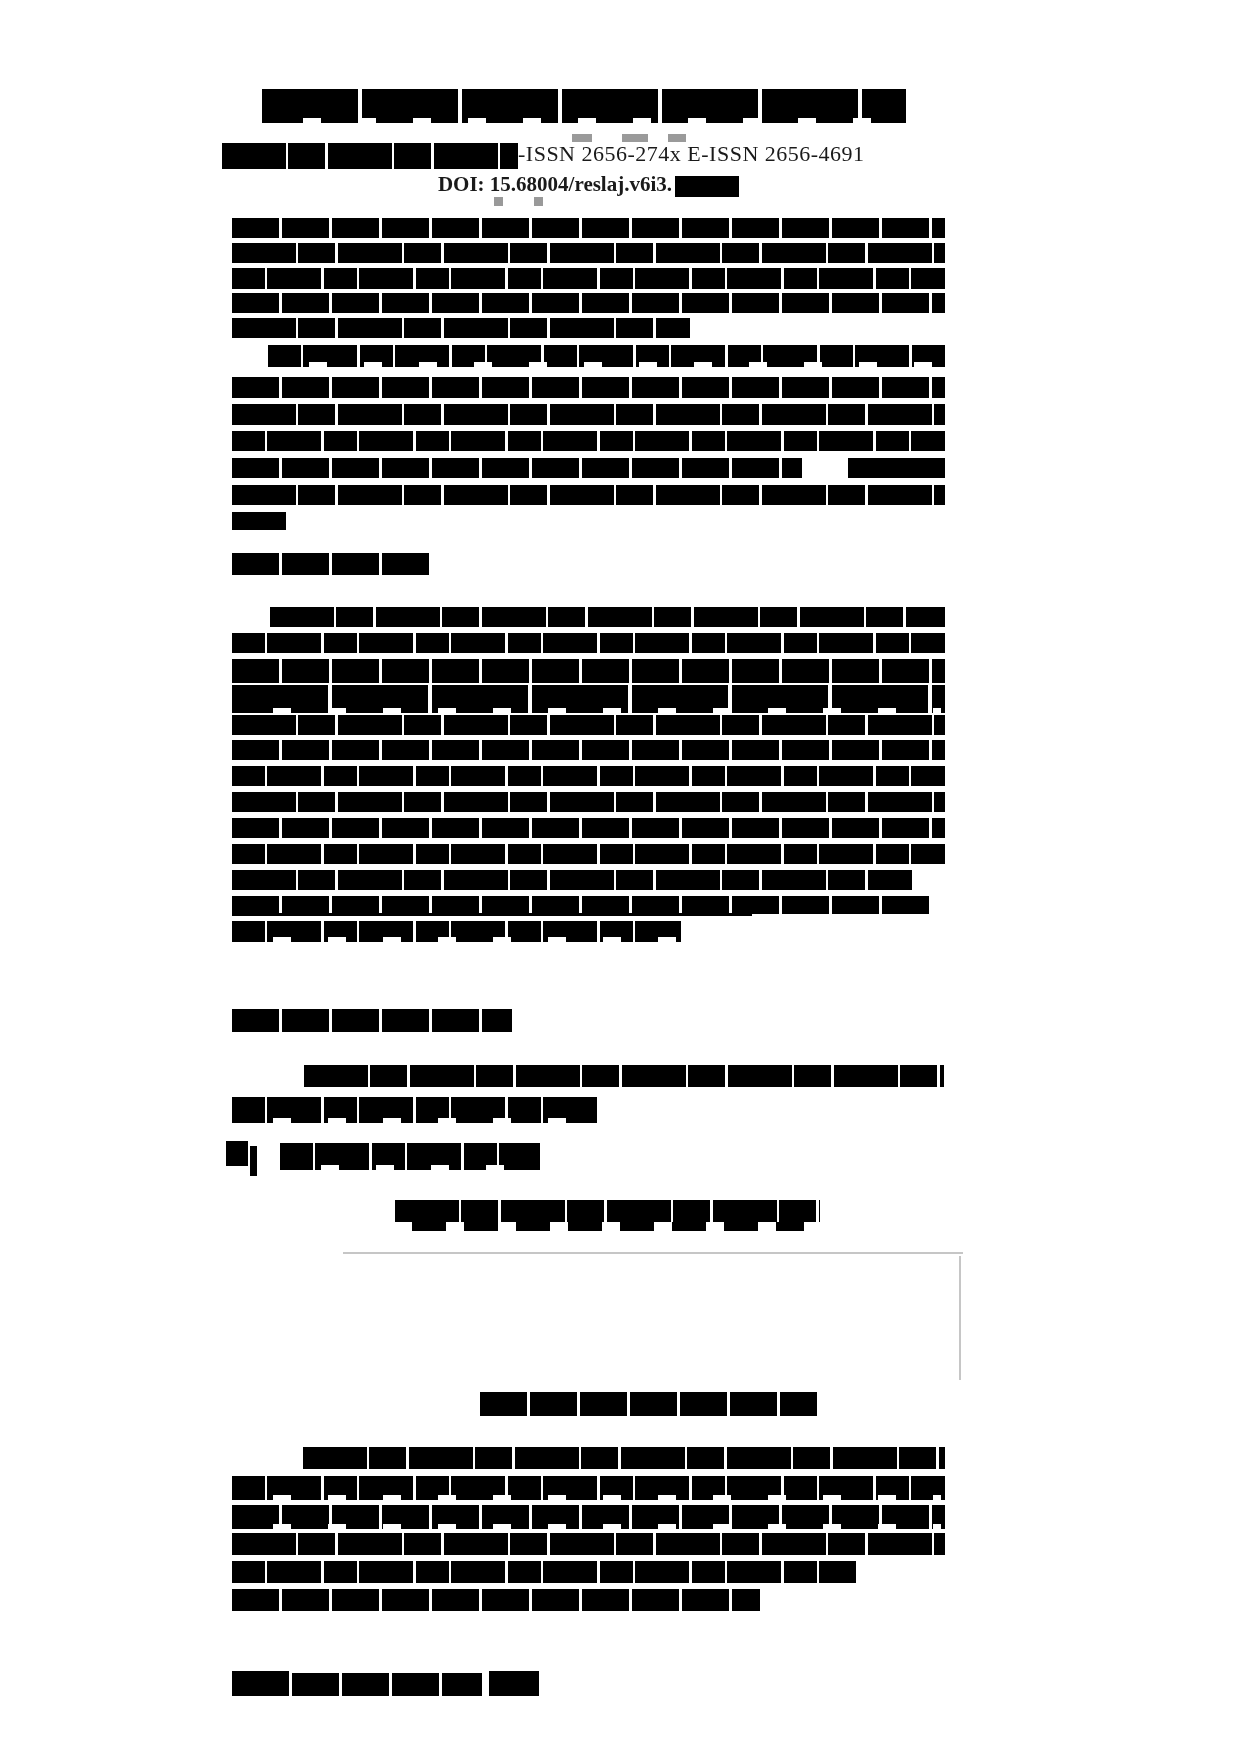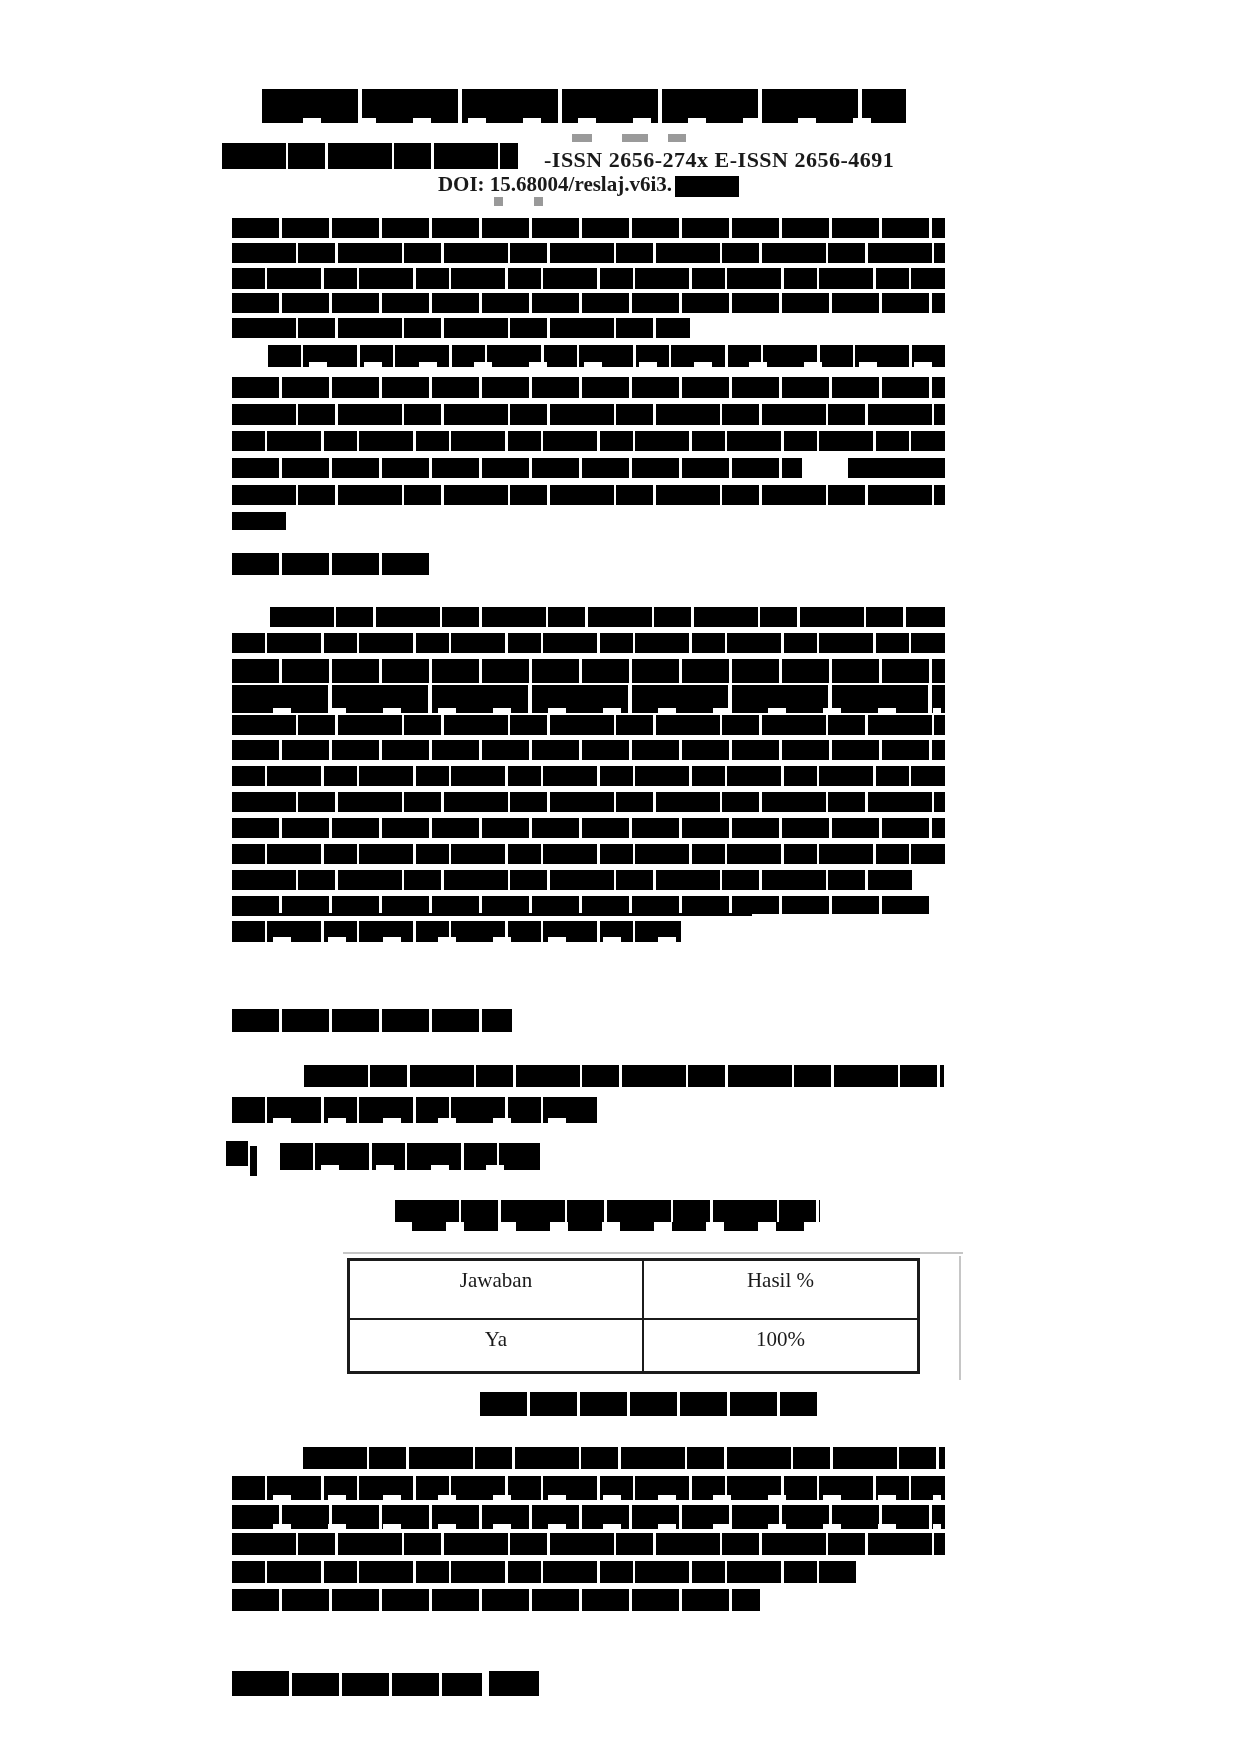--- a/index.html
+++ b/index.html
@@ -21,22 +21,22 @@
   .v4{background-image:repeating-linear-gradient(90deg,#000 0 96px,#fff 96px 100px);}
   .dash{background-color:transparent;background-image:repeating-linear-gradient(90deg,#000 0 34px,transparent 34px 52px);}
   .jb::after{
     content:"";position:absolute;left:4px;right:4px;bottom:-1px;height:6px;
     background:repeating-linear-gradient(90deg,transparent 0 37px,#fff 37px 55px);
   }
   
   .artifact{position:absolute;}
   
   .issn-text{
-    position:absolute;left:544px;top:141px;
-    font-size:22px;font-weight:bold;letter-spacing:0.5px;white-space:nowrap;margin-top:6px;
+    position:absolute;left:518px;top:141px;
+    font-size:22px;font-weight:normal;letter-spacing:0.5px;white-space:nowrap;
   }
   .doi-row{
     position:absolute;left:232px;top:172px;width:713px;
     display:flex;justify-content:center;align-items:flex-start;gap:3px;
   }
   .doi-text{font-size:21px;font-weight:bold;white-space:nowrap;}
   .doi-redact{display:inline-block;width:64px;height:21px;background:#000;margin-top:4px;}
   
   .data-table{
     position:absolute;left:347px;top:1258px;
@@ -119,26 +119,14 @@
       <div class="artifact" style="left: 959px; top: 1256px; width: 2px; height: 124px; background: rgb(198, 198, 198);"></div>
     </div>
 
   <div class="issn-text">-ISSN 2656-274x E-ISSN 2656-4691</div>
 
   <div class="doi-row">
     <span class="doi-text">DOI: 15.68004/reslaj.v6i3.</span>
     <span class="doi-redact"></span>
   </div>
 
-  <table class="data-table">
-    <tbody>
-        <tr class="row-head">
-      <td class="col-a">Jawaban</td>
-      <td class="col-b">Hasil %</td>
-    </tr>
-    <tr class="row-data">
-      <td>Ya</td>
-      <td>100%</td>
-    </tr>
-  </tbody>
-    </table>
 
 </div>
 
 </body></html>

